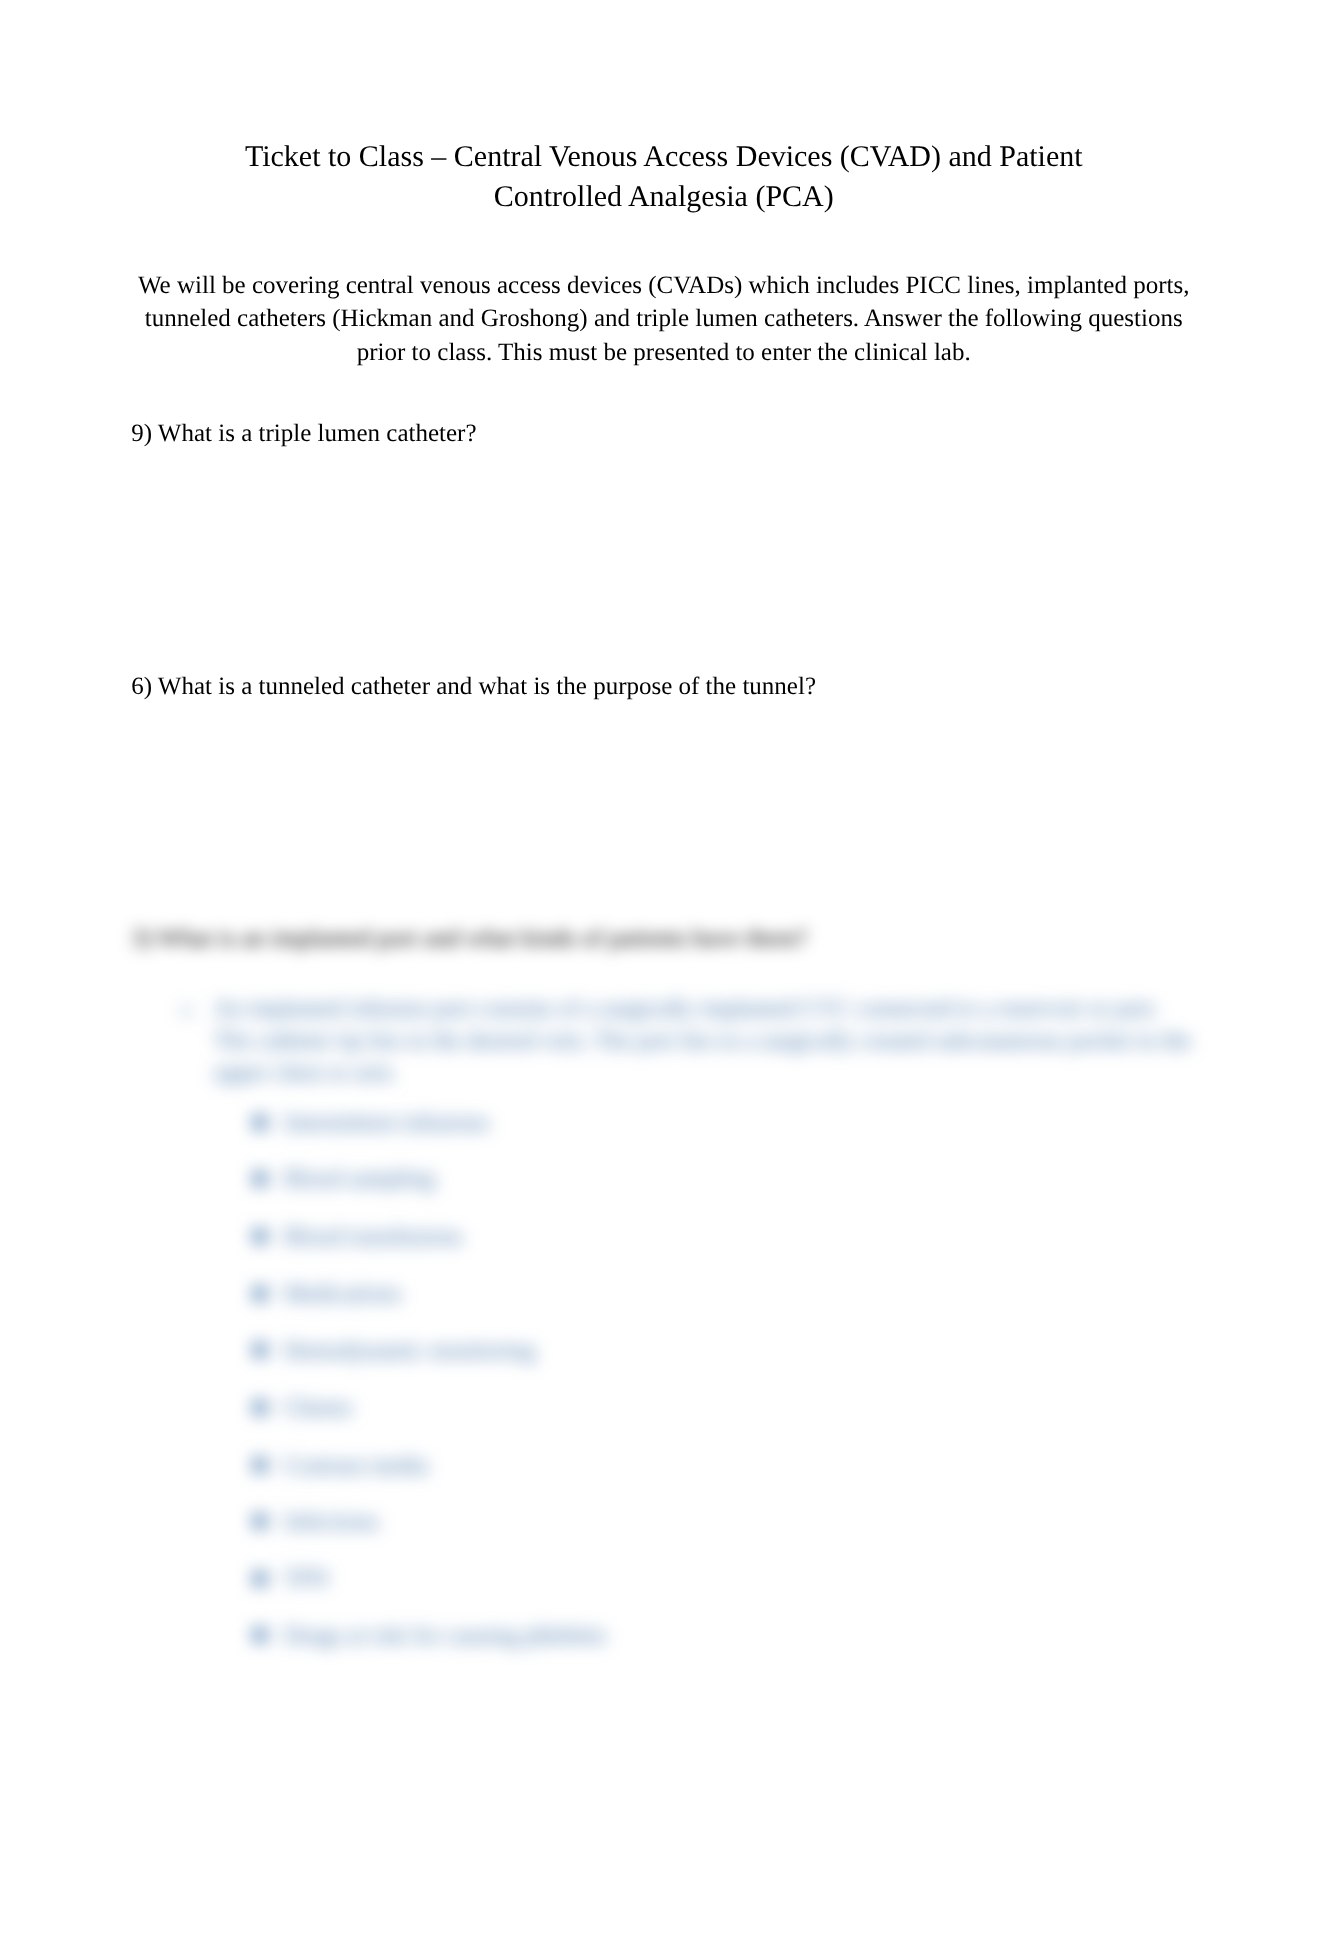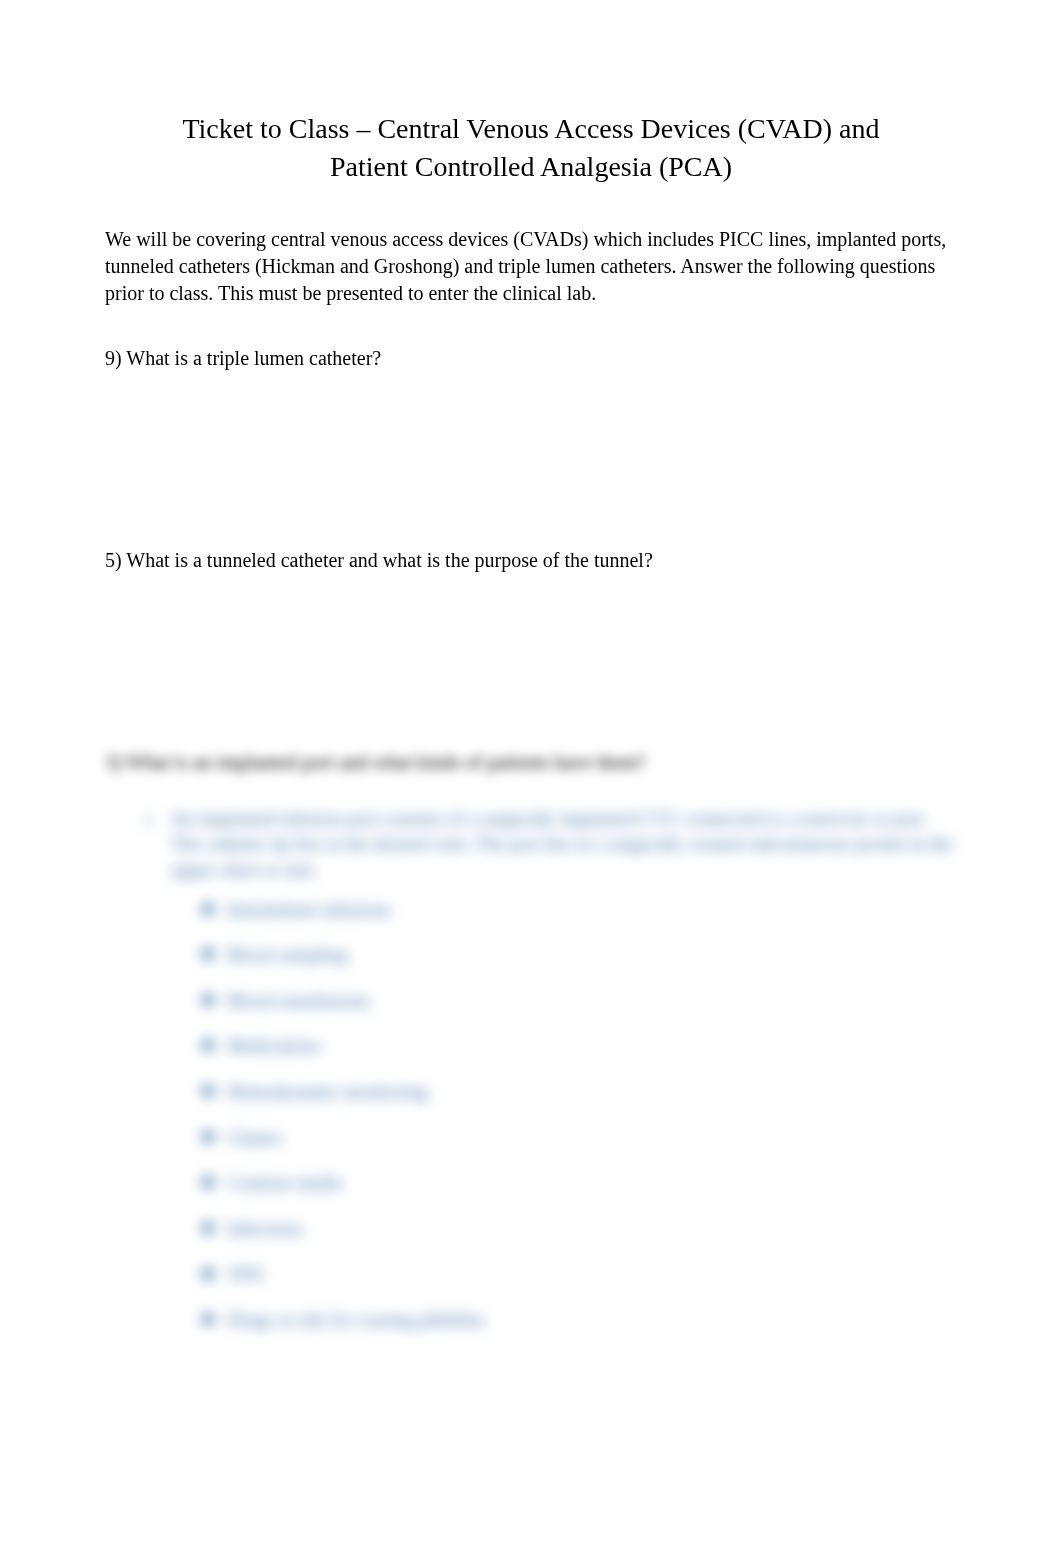--- a/index.html
+++ b/index.html
@@ -11,30 +11,31 @@
       font-family: "Times New Roman", Times, serif;
       background: #ffffff;
       width: 1062px;
       min-height: 1561px;
       padding: 110px 105px 60px 105px;
       color: #000000;
       position: relative;
     }
     .title {
       text-align: center;
-      font-size: 28px;
+      font-size: 24px;
       font-weight: normal;
       line-height: 1.35;
       margin-bottom: 40px;
       padding: 0 40px;
     }
     .intro {
       font-size: 20px;
       line-height: 1.35;
       margin-bottom: 38px;
+      text-align: center;
     }
     .question {
       font-size: 20px;
       line-height: 1.35;
     }
     .q1 {
       margin-bottom: 175px;
     }
     .q2 {
       margin-bottom: 175px;
@@ -112,21 +113,21 @@
   </style>
 </head>
 <body>
 
 <h1 class="title">Ticket to Class – Central Venous Access Devices (CVAD) and Patient Controlled Analgesia (PCA)</h1>
 
 <p class="intro">We will be covering central venous access devices (CVADs) which includes PICC lines, implanted ports, tunneled catheters (Hickman and Groshong) and triple lumen catheters. Answer the following questions prior to class.  This must be presented to enter the clinical lab.</p>
 
 <p class="question q1">9) What is a triple lumen catheter?</p>
 
-<p class="question q2">5) What is a tunneled catheter and what is the purpose of the tunnel?</p>
+<p class="question q2">6) What is a tunneled catheter and what is the purpose of the tunnel?</p>
 
 <div class="blur-overlay"></div>
 
 <p class="question q3">3) What is an implanted port and what kinds of patients have them?</p>
 
 <div class="blur-region">
   <div class="answer-block">
     <div class="bullet-outer">
       <span class="bullet-icon"><span class="bullet-icon-circle"></span></span>
       <span class="answer-text">An implanted infusion port consists of a surgically implanted CVC connected to a reservoir or port. The catheter tip lies in the desired vein. The port lies in a surgically created subcutaneous pocket in the upper chest or arm.</span>

